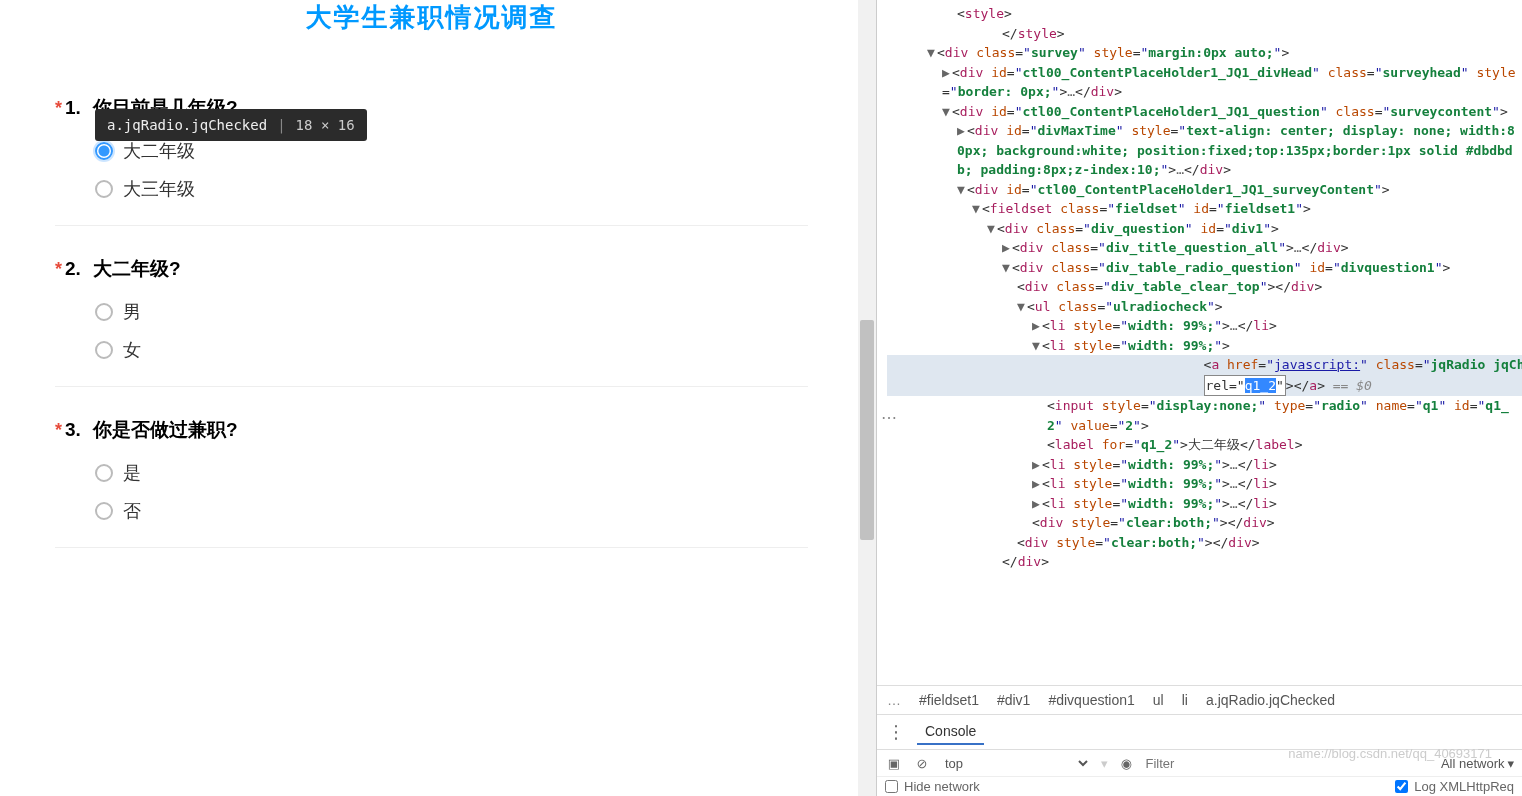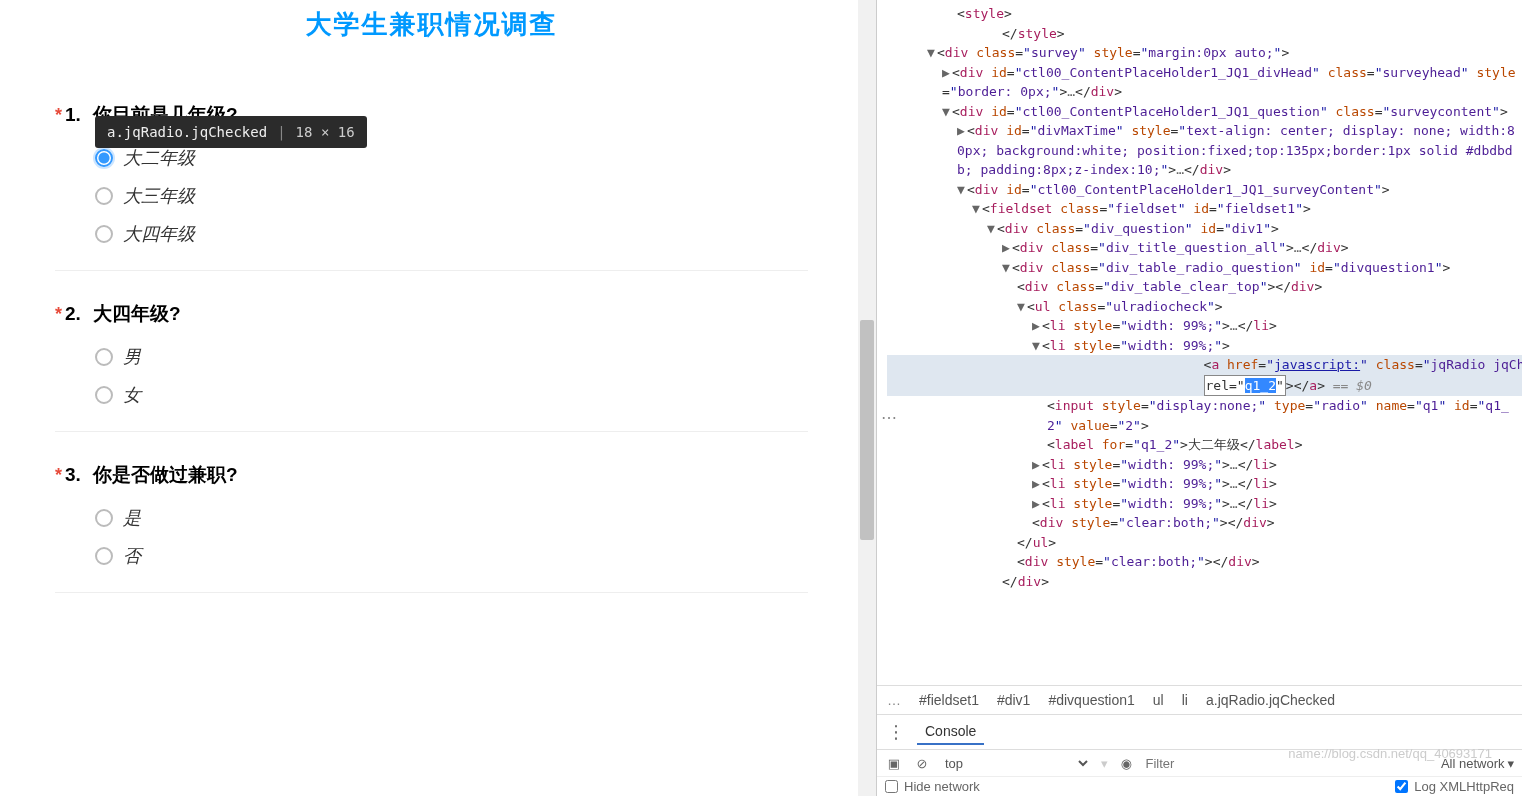--- a/index.html
+++ b/index.html
@@ -1,42 +1,42 @@
 <!DOCTYPE html>
 <html><head>
 <meta charset="utf-8">
 <style>
 * { box-sizing: border-box; margin: 0; padding: 0; }
 body { font-family: "Microsoft YaHei", Arial, sans-serif; display: flex; height: 796px; overflow: hidden; background: #fff; }
 .left-panel { width: 876px; background: #fff; overflow-y: auto; position: relative; }
 .scrollbar { position: absolute; right: 0; top: 0; width: 18px; height: 100%; background: #f1f1f1; }
 .scrollbar-thumb { position: absolute; top: 320px; width: 14px; left: 2px; height: 220px; background: #c1c1c1; border-radius: 2px; }
-.content-wrap { padding: 0 68px 40px 55px; margin-top: 7px; }
+.content-wrap { padding: 0 68px 40px 55px; }
 .survey-title { text-align: center; font-size: 26px; font-weight: bold; color: #0099ff; padding: 0 0 30px; letter-spacing: 2px; }
 .question { padding: 30px 0 10px; border-bottom: 1px solid #eee; }
 .q-header { display: flex; align-items: baseline; margin-bottom: 18px; }
 .required { color: #e74c3c; font-weight: bold; margin-right: 3px; font-size: 18px; }
 .q-num { font-weight: bold; font-size: 19px; margin-right: 12px; }
 .q-text { font-weight: bold; font-size: 19px; }
-.options { padding-left: 40px; font-style: italic; }
+.options { padding-left: 40px; }
 .option-row { display: flex; align-items: center; margin-bottom: 14px; font-size: 18px; color: #333; position: relative; }
 .radio-circle { width: 18px; height: 18px; border: 2px solid #bbb; border-radius: 50%; margin-right: 10px; background: #fff; flex-shrink: 0; }
 .radio-circle.checked { border-color: #3399ff; background: radial-gradient(circle, #3399ff 0 5px, #fff 6px); box-shadow: 0 0 0 2px rgba(51,153,255,0.25); }
 .tooltip { position: absolute; top: 44px; left: 40px; background: #2b2b2b; color: #fff; font-family: Consolas, monospace; font-size: 14px; padding: 8px 12px; border-radius: 3px; display: flex; align-items: center; z-index: 10; }
 .tooltip .sep { color: #888; margin: 0 10px; }
 .tooltip .t1 { color: #eee; }
 .tooltip .dim { color: #ccc; }
 
 .right-panel { width: 646px; background: #fff; border-left: 1px solid #ccc; display: flex; flex-direction: column; font-family: Consolas, Menlo, monospace; font-size: 13px; }
 .dom-tree { flex: 1; overflow-y: auto; padding: 4px 0 4px 10px; line-height: 1.5; color: #333; }
 .dom-line { white-space: pre; }
 .caret { display: inline-block; width: 10px; color: #666; cursor: pointer; }
 .tag-br { color: #a71d5d; }
 .attr-n { color: #b94700; }
-.attr-v { color: #4c1d95; }
+.attr-v { color: #15803d; font-weight: bold; }
 .quote { color: #1a1aa6; }
 .link-v { color: #1a1aa6; text-decoration: underline; }
 .ell { color: #666; }
 .eq0 { color: #888; font-style: italic; }
 .hl-line { background: #dfe7f0; }
 .attr-edit { background: #fff; border: 1px solid #888; padding: 0 1px; font-family: inherit; font-size: inherit; display: inline-block; }
 .attr-edit .sel { background: #3388ff; color: #fff; }
 .badge-dots { position: absolute; left: 881px; top: 408px; color: #888; font-size: 16px; letter-spacing: 1px; }
 
 .breadcrumb { border-top: 1px solid #ddd; padding: 6px 10px; font-size: 14px; color: #555; display: flex; gap: 18px; align-items: center; font-family: Arial, sans-serif; }
@@ -73,31 +73,27 @@
           </div>
           <div class="options">
             <div class="option-row">
               <span class="radio-circle checked"></span>
               <span>大二年级</span>
             </div>
             <div class="option-row">
               <span class="radio-circle"></span>
               <span>大三年级</span>
             </div>
-            <div class="option-row">
-              <span class="radio-circle"></span>
-              <span>大四年级</span>
-            </div>
           </div>
         </div>
         <div class="question">
           <div class="q-header">
             <span class="required">*</span>
             <span class="q-num">2.</span>
-            <span class="q-text">大四年级?</span>
+            <span class="q-text">大二年级?</span>
           </div>
           <div class="options">
             <div class="option-row">
               <span class="radio-circle"></span>
               <span>男</span>
             </div>
             <div class="option-row">
               <span class="radio-circle"></span>
               <span>女</span>
             </div>
@@ -146,21 +142,20 @@
       <div class="dom-line" style="white-space: pre-wrap; padding-left: 130px; text-indent: 0px; word-break: break-all;"><span class="caret">▼</span>&lt;<span class="tag-br">ul</span> <span class="attr-n">class</span>=<span class="quote">"</span><span class="attr-v">ulradiocheck</span><span class="quote">"</span>&gt;</div>
       <div class="dom-line" style="white-space: pre-wrap; padding-left: 145px; text-indent: 0px; word-break: break-all;"><span class="caret">▶</span>&lt;<span class="tag-br">li</span> <span class="attr-n">style</span>=<span class="quote">"</span><span class="attr-v">width: 99%;</span><span class="quote">"</span>&gt;<span class="ell">…</span>&lt;/<span class="tag-br">li</span>&gt;</div>
       <div class="dom-line" style="white-space: pre-wrap; padding-left: 145px; text-indent: 0px; word-break: break-all;"><span class="caret">▼</span>&lt;<span class="tag-br">li</span> <span class="attr-n">style</span>=<span class="quote">"</span><span class="attr-v">width: 99%;</span><span class="quote">"</span>&gt;</div>
       <div class="dom-line hl-line" style="padding-left: 160px;">                    &lt;<span class="tag-br">a</span> <span class="attr-n">href</span>=<span class="quote">"</span><span class="link-v">javascript:</span><span class="quote">"</span> <span class="attr-n">class</span>=<span class="quote">"</span><span class="attr-v">jqRadio jqChecked</span><br>                    <span class="attr-edit">rel="<span class="sel">q1_2</span>"</span>&gt;&lt;/<span class="tag-br">a</span>&gt; <span class="eq0">== $0</span></div>
       <div class="dom-line" style="white-space: pre-wrap; padding-left: 160px; text-indent: 0px; word-break: break-all;">&lt;<span class="tag-br">input</span> <span class="attr-n">style</span>=<span class="quote">"</span><span class="attr-v">display:none;</span><span class="quote">"</span> <span class="attr-n">type</span>=<span class="quote">"</span><span class="attr-v">radio</span><span class="quote">"</span> <span class="attr-n">name</span>=<span class="quote">"</span><span class="attr-v">q1</span><span class="quote">"</span> <span class="attr-n">id</span>=<span class="quote">"</span><span class="attr-v">q1_2</span><span class="quote">"</span> <span class="attr-n">value</span>=<span class="quote">"</span><span class="attr-v">2</span><span class="quote">"</span>&gt;</div>
       <div class="dom-line" style="white-space: pre-wrap; padding-left: 160px; text-indent: 0px; word-break: break-all;">&lt;<span class="tag-br">label</span> <span class="attr-n">for</span>=<span class="quote">"</span><span class="attr-v">q1_2</span><span class="quote">"</span>&gt;大二年级&lt;/<span class="tag-br">label</span>&gt;</div>
       <div class="dom-line" style="white-space: pre-wrap; padding-left: 145px; text-indent: 0px; word-break: break-all;"><span class="caret">▶</span>&lt;<span class="tag-br">li</span> <span class="attr-n">style</span>=<span class="quote">"</span><span class="attr-v">width: 99%;</span><span class="quote">"</span>&gt;<span class="ell">…</span>&lt;/<span class="tag-br">li</span>&gt;</div>
       <div class="dom-line" style="white-space: pre-wrap; padding-left: 145px; text-indent: 0px; word-break: break-all;"><span class="caret">▶</span>&lt;<span class="tag-br">li</span> <span class="attr-n">style</span>=<span class="quote">"</span><span class="attr-v">width: 99%;</span><span class="quote">"</span>&gt;<span class="ell">…</span>&lt;/<span class="tag-br">li</span>&gt;</div>
       <div class="dom-line" style="white-space: pre-wrap; padding-left: 145px; text-indent: 0px; word-break: break-all;"><span class="caret">▶</span>&lt;<span class="tag-br">li</span> <span class="attr-n">style</span>=<span class="quote">"</span><span class="attr-v">width: 99%;</span><span class="quote">"</span>&gt;<span class="ell">…</span>&lt;/<span class="tag-br">li</span>&gt;</div>
       <div class="dom-line" style="white-space: pre-wrap; padding-left: 145px; text-indent: 0px; word-break: break-all;">&lt;<span class="tag-br">div</span> <span class="attr-n">style</span>=<span class="quote">"</span><span class="attr-v">clear:both;</span><span class="quote">"</span>&gt;&lt;/<span class="tag-br">div</span>&gt;</div>
-      <div class="dom-line" style="white-space: pre-wrap; padding-left: 130px; text-indent: 0px; word-break: break-all;">&lt;/<span class="tag-br">ul</span>&gt;</div>
       <div class="dom-line" style="white-space: pre-wrap; padding-left: 130px; text-indent: 0px; word-break: break-all;">&lt;<span class="tag-br">div</span> <span class="attr-n">style</span>=<span class="quote">"</span><span class="attr-v">clear:both;</span><span class="quote">"</span>&gt;&lt;/<span class="tag-br">div</span>&gt;</div>
       <div class="dom-line" style="white-space: pre-wrap; padding-left: 115px; text-indent: 0px; word-break: break-all;">&lt;/<span class="tag-br">div</span>&gt;</div>
     </div>
   <div class="breadcrumb" id="breadcrumb">
       <span class="bell">…</span>
       <span>#fieldset1</span>
       <span>#div1</span>
       <span>#divquestion1</span>
       <span>ul</span>
       <span>li</span>

